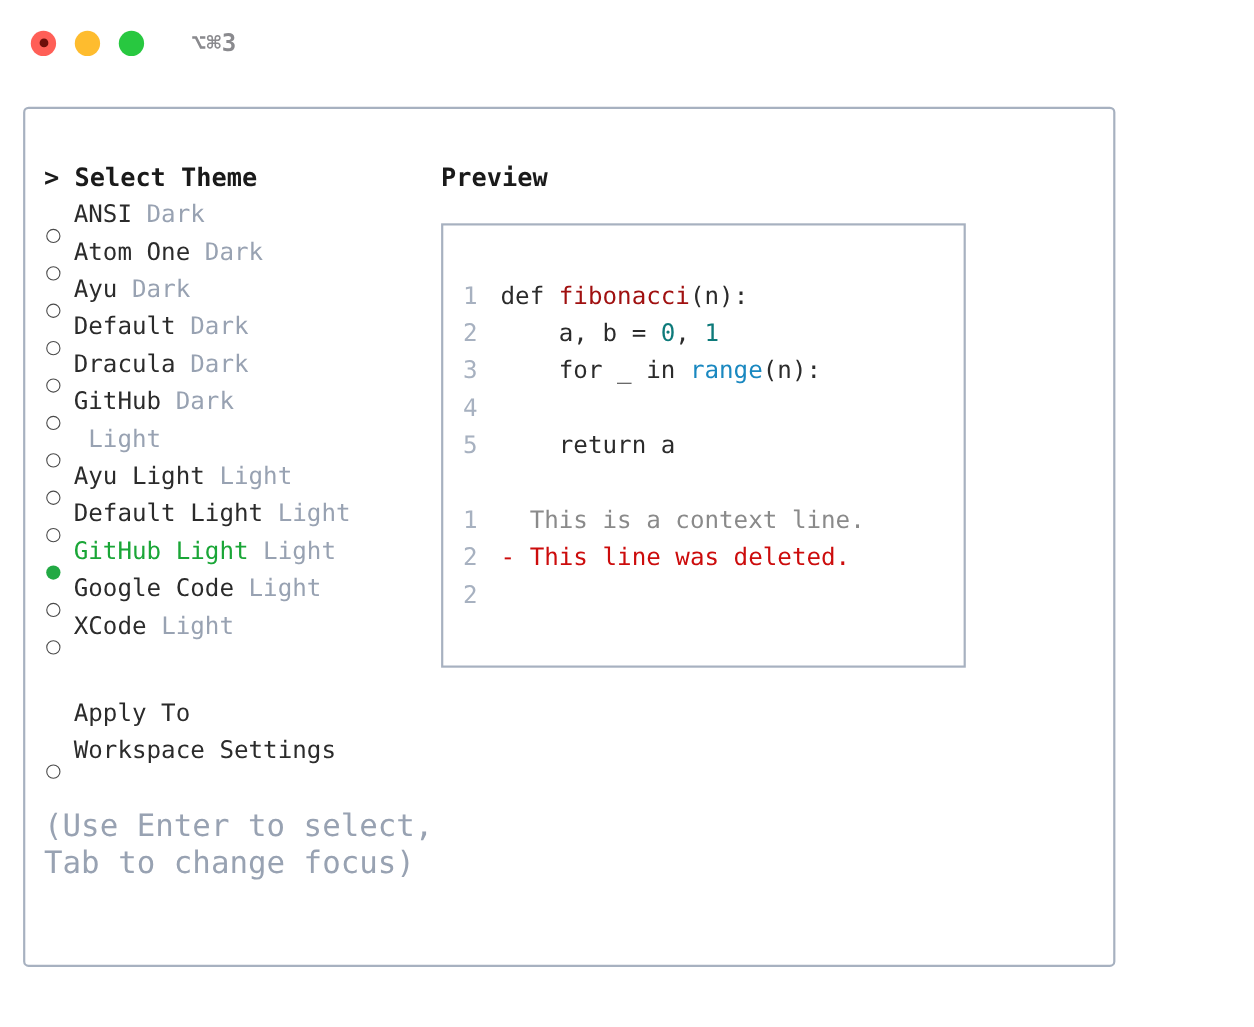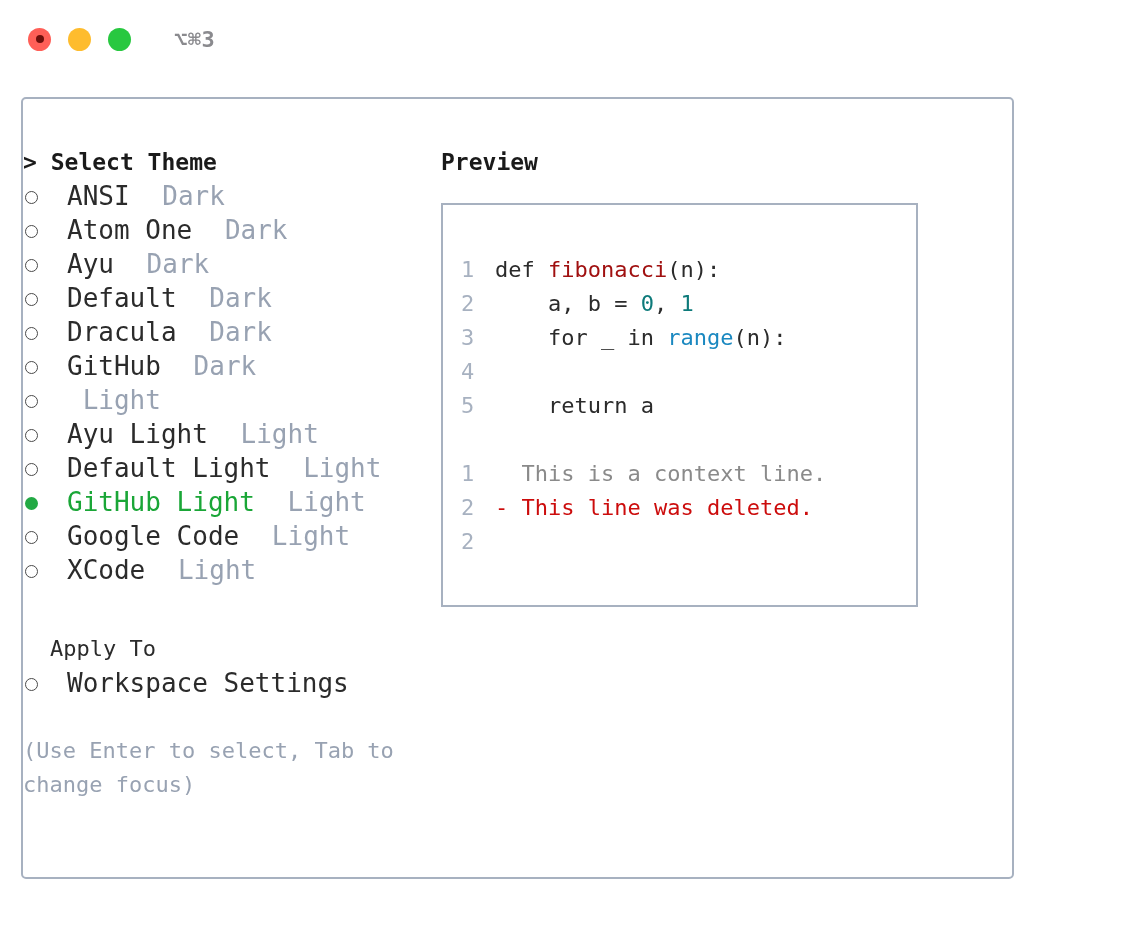--- a/index.html
+++ b/index.html
@@ -64,39 +64,38 @@
   }
 
   .panel-inner {
     position: relative;
     width: 100%; height: 100%;
     padding: 46px 0 0 0;
   }
 
   
   .cols { display: flex; }
-  .col-left  { width: 418px; }
+  .col-left  { width: 378px; padding-left: 17px; }
   .col-right { flex: 1; }
 
   
   .heading {
     font-size: 23px;
     font-weight: 700;
     color: #1A1A1A;
     line-height: 34px;
     white-space: pre;
   }
   .list { margin-top: 0; }
   .row {
     display: flex;
-    align-items: flex-start;
-    line-height: 34px;
-    font-size: 26px;
-    white-space: pre;
-    gap: 17px;
+    align-items: center;
+    line-height: 34px;
+    font-size: 22px;
+    white-space: pre;
   }
   .marker {
     display: inline-block;
     width: 27px;
     flex: 0 0 27px;
     font-size: 22px;
     line-height: 34px;
     position: relative;
   }
   .marker .dot {
@@ -117,21 +116,21 @@
     font-size: 22px;
     color: #2B2B2B;
     line-height: 34px;
     padding-left: 27px;
     white-space: pre;
   }
 
   
   .hint {
     margin-top: 34px;
-    font-size: 22px;
+    font-size: 28px;
     line-height: 34px;
     color: #98A2B2;
     width: 410px;
     white-space: pre-wrap;
   }
 
   
   .preview-title {
     font-size: 23px;
     font-weight: 700;

